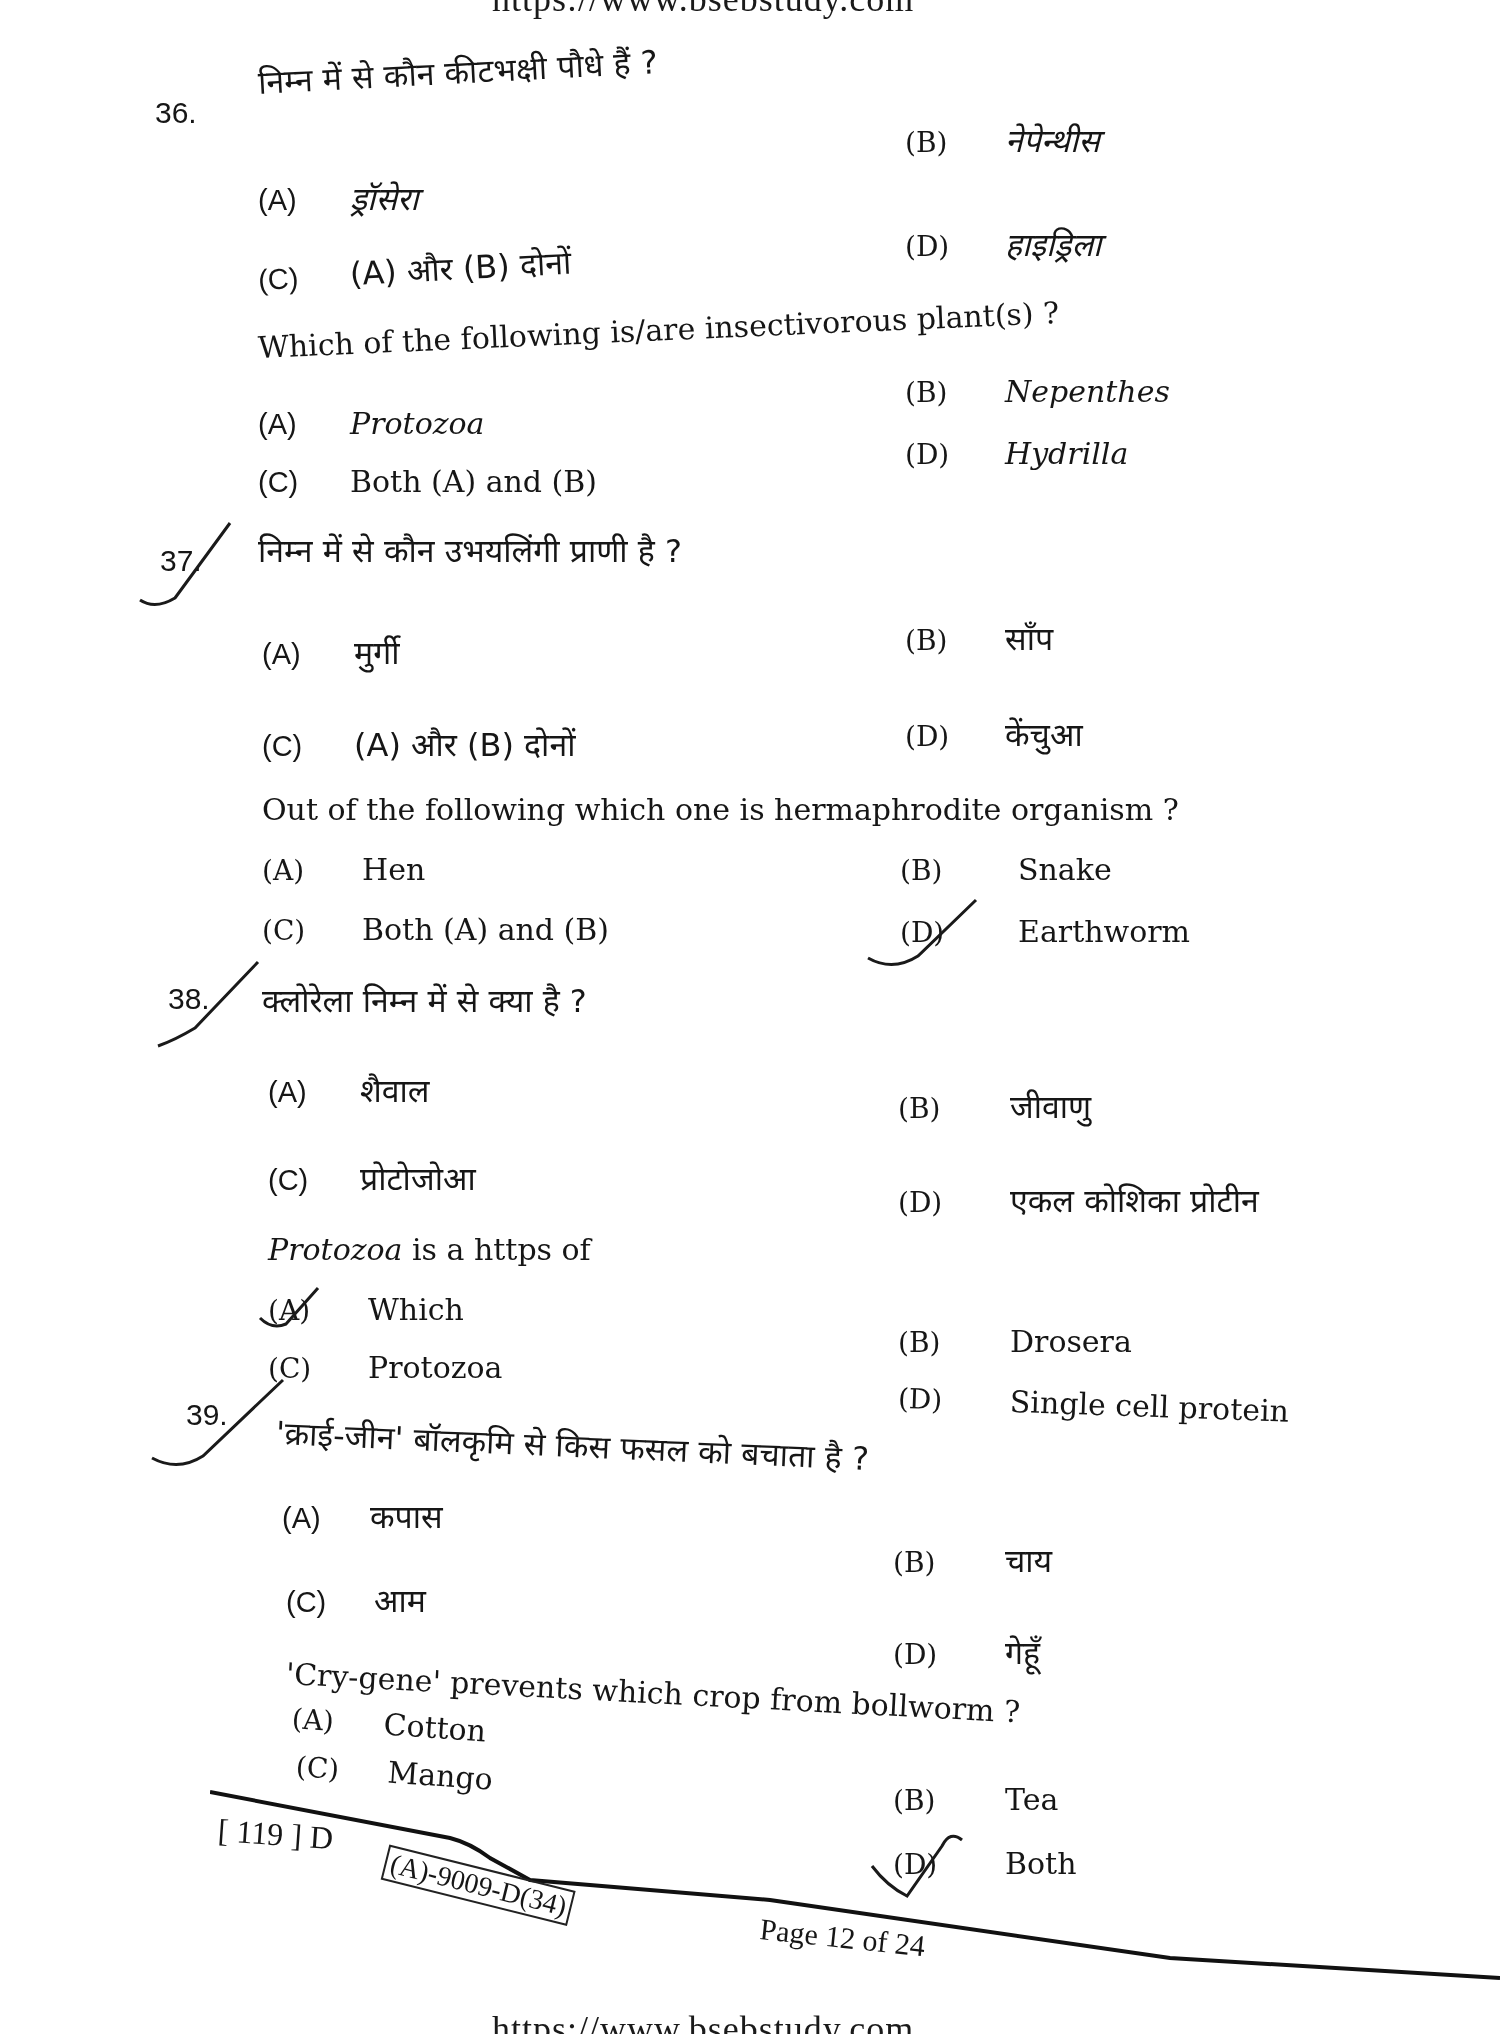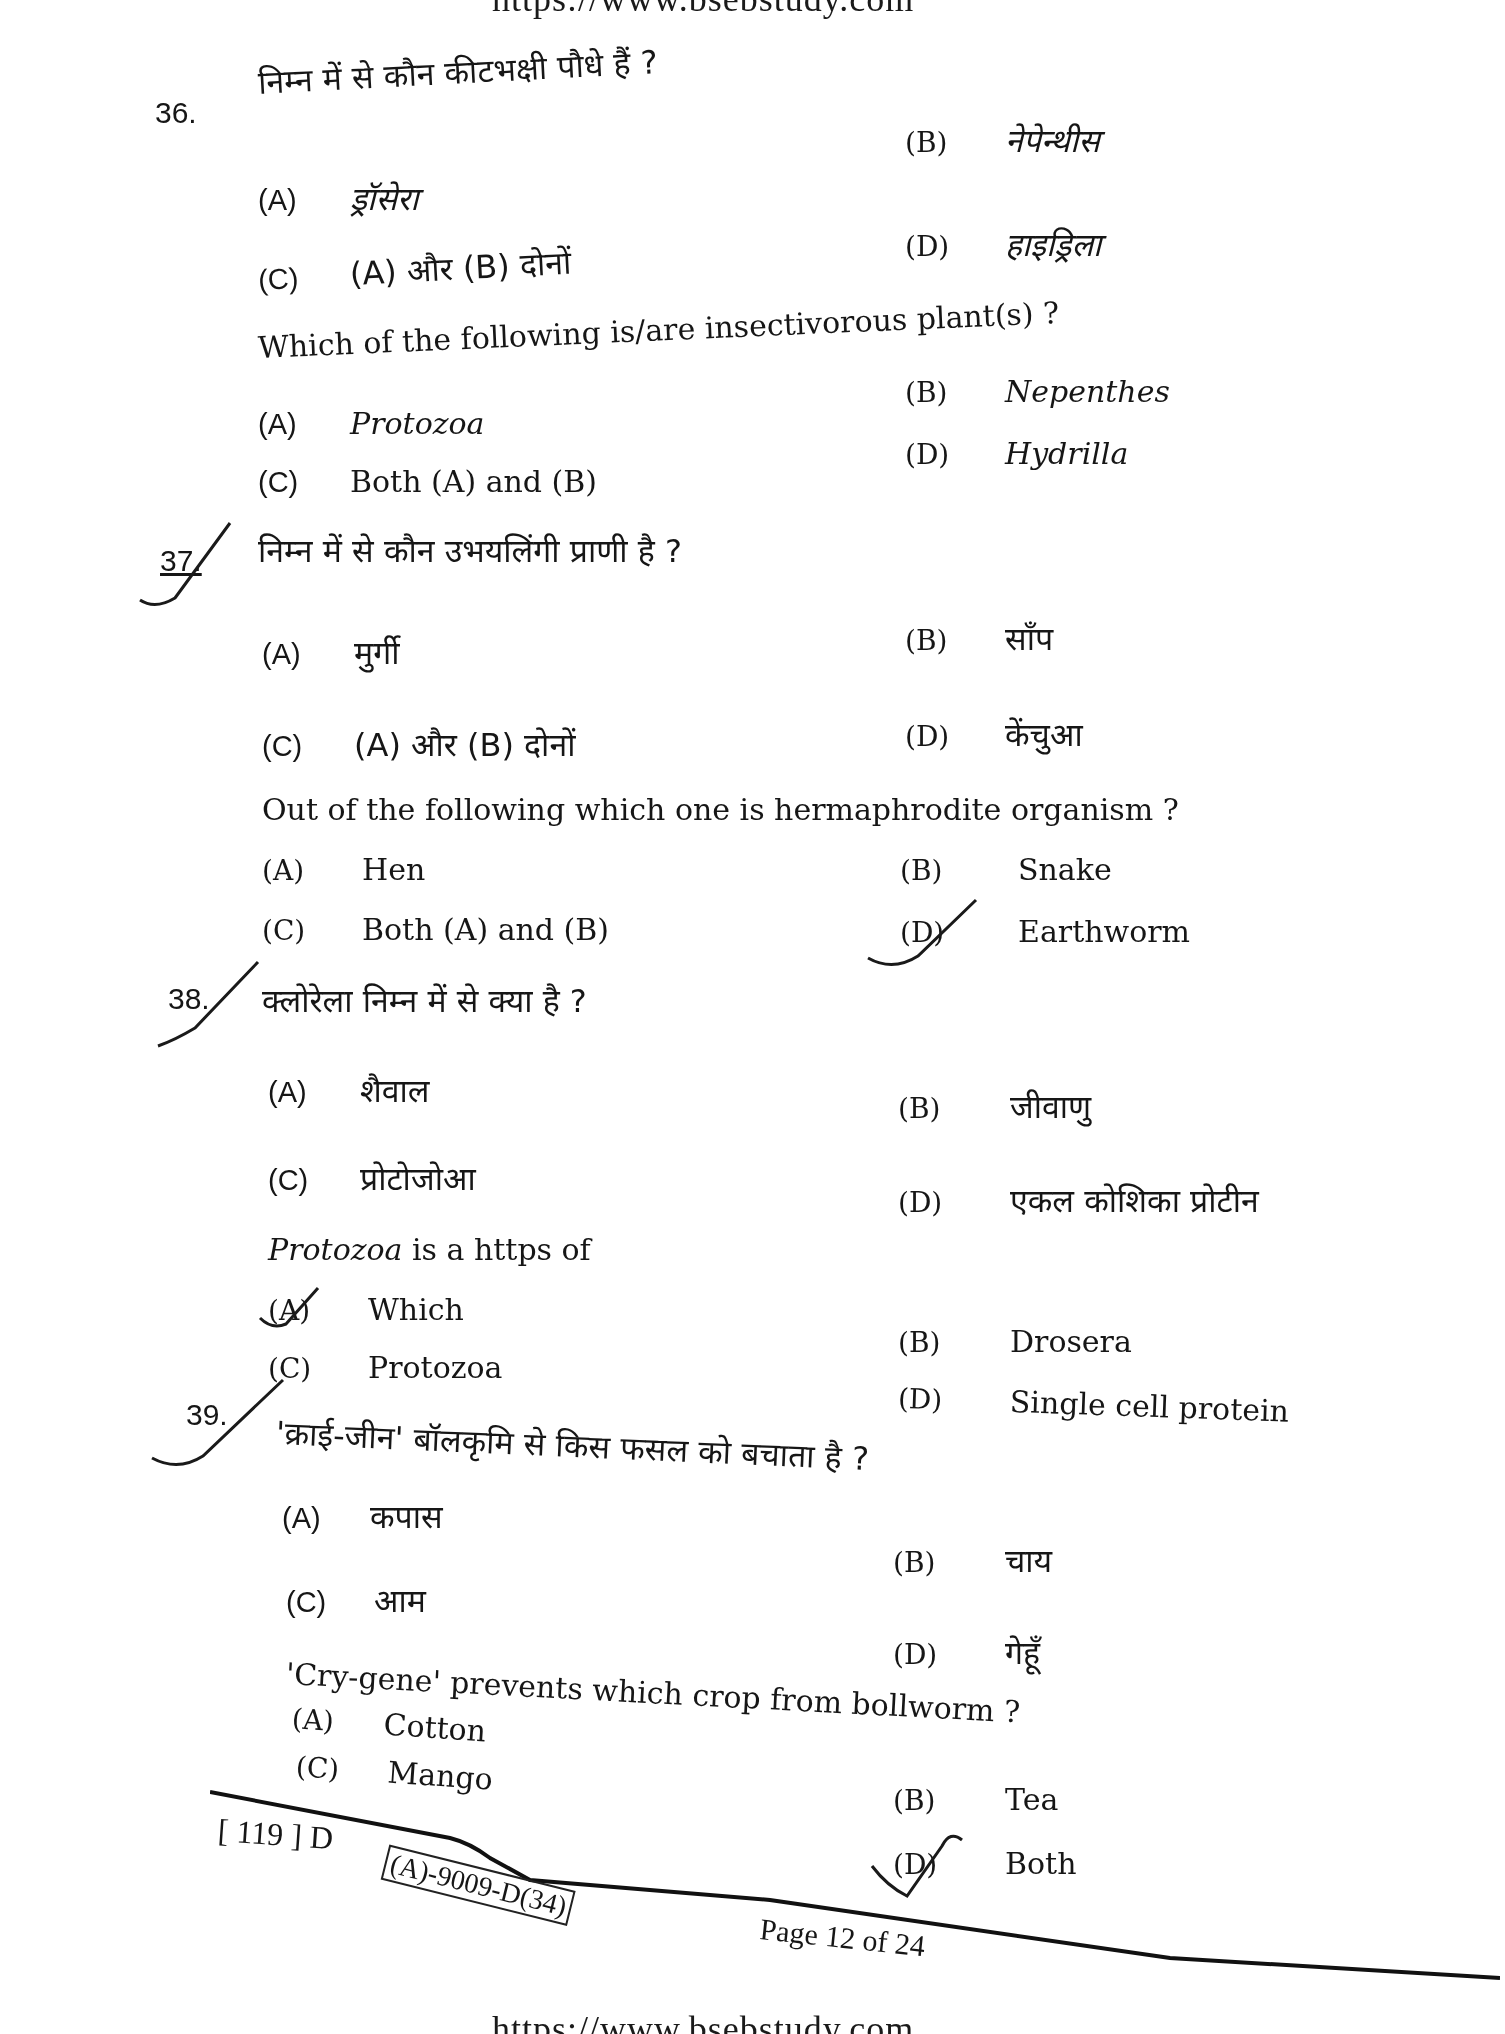--- a/index.html
+++ b/index.html
@@ -56,21 +56,21 @@
 </div>
 <div class="abs opt" style="left:258px; top:464px;">
   <span class="lbl">(C)</span>
   <span class="en">Both (A) and (B)</span>
 </div>
 <div class="abs opt" style="left:905px; top:436px;">
   <span class="lbl-en">(D)</span>
   <span class="en it">Hydrilla</span>
 </div>
 
-<div class="abs qnum" style="left:160px; top:544px;text-decoration:underline;">37.</div>
+<div class="abs qnum" style="left:160px; top:544px;">37.</div>
 <svg class="tick" style="left:135px; top:518px;" width="100" height="90">
   <path d="M95 5 L40 80 Q 20 92 5 82" stroke="#1a1a1a" stroke-width="3" fill="none"></path>
 </svg>
 <div class="abs hi" style="left:258px; top:528px;">निम्न में से कौन उभयलिंगी प्राणी है ?</div>
 
 <div class="abs opt" style="left:262px; top:630px;">
   <span class="lbl">(A)</span>
   <span class="hi">मुर्गी</span>
 </div>
 <div class="abs opt" style="left:905px; top:616px;">

